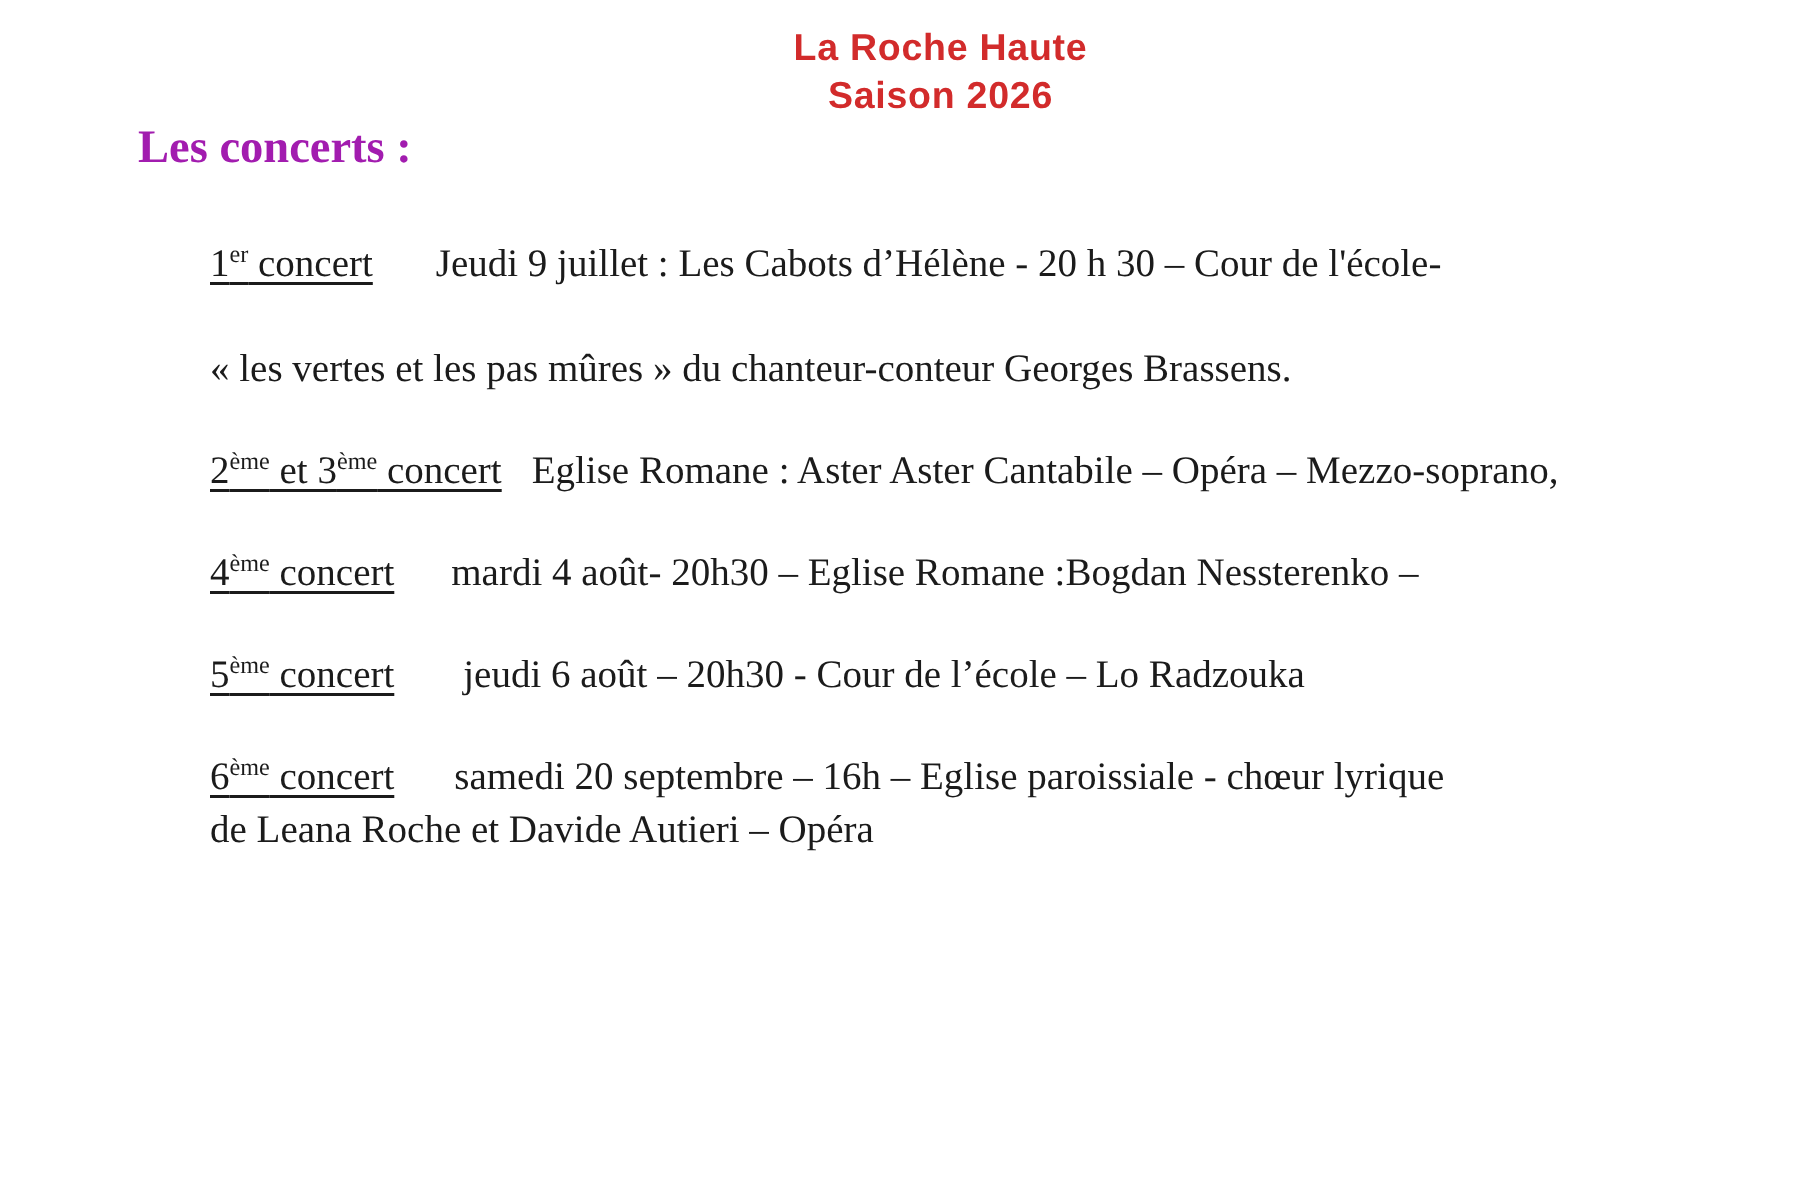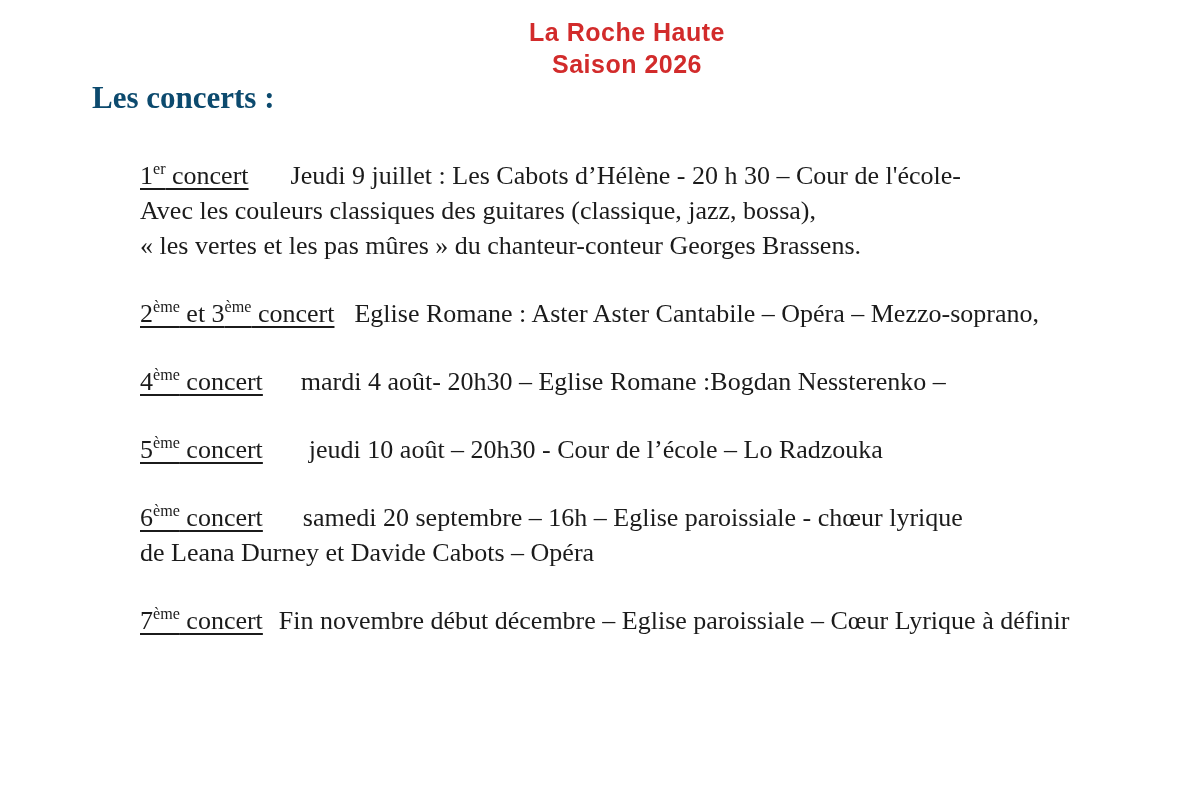--- a/index.html
+++ b/index.html
@@ -28,21 +28,21 @@
     line-height: 32px;
     letter-spacing: 0.5px;
   }
   .doc-heading {
     position: absolute;
     top: 80px;
     left: 92px;
     font-family: "Liberation Serif", serif;
     font-weight: bold;
     font-size: 31px;
-    color: #0c4a6e;
+    color: #a21caf;
   }
   .concert-list {
     position: absolute;
     top: 158px;
     left: 140px;
     width: 1060px;
     font-size: 26px;
     line-height: 35px;
   }
   .entry {
@@ -76,43 +76,39 @@
   <div>Saison 2026</div>
 </div>
 
 <div class="doc-heading">Les concerts :</div>
 
 <div class="concert-list">
 
   <p class="entry">
     <span class="label"><span>1</span><sup>er</sup><span> concert</span></span><span class="sp g1"></span><span>Jeudi 9 juillet : Les Cabots d’Hélène - 20 h 30 – Cour de l'école-</span>
     <br>
-    <span>Avec les couleurs classiques des guitares (classique, jazz, bossa),</span>
     <br>
     <span>« les vertes et les pas mûres » du chanteur-conteur Georges Brassens.</span>
   </p>
 
   <p class="entry">
     <span class="label"><span>2</span><sup>ème</sup><span> et 3</span><sup>ème</sup><span> concert</span></span><span class="sp g2"></span><span>Eglise Romane : Aster Aster Cantabile – Opéra – Mezzo-soprano,</span>
     <br>
   </p>
 
   <p class="entry">
     <span class="label"><span>4</span><sup>ème</sup><span> concert</span></span><span class="sp g4"></span><span>mardi 4 août- 20h30 – Eglise Romane :Bogdan Nessterenko –</span>
     <br>
   </p>
 
   <p class="entry">
-    <span class="label"><span>5</span><sup>ème</sup><span> concert</span></span><span class="sp g5"></span><span>jeudi 10 août – 20h30 - Cour de l’école – Lo Radzouka</span>
+    <span class="label"><span>5</span><sup>ème</sup><span> concert</span></span><span class="sp g5"></span><span>jeudi 6 août – 20h30 - Cour de l’école – Lo Radzouka</span>
     <br>
   </p>
 
   <p class="entry">
     <span class="label"><span>6</span><sup>ème</sup><span> concert</span></span><span class="sp g6"></span><span>samedi 20 septembre – 16h – Eglise paroissiale - chœur lyrique</span>
     <br>
-    <span>de Leana Durney et Davide Cabots – Opéra</span>
+    <span>de Leana Roche et Davide Autieri – Opéra</span>
   </p>
 
-  <p class="entry">
-    <span class="label"><span>7</span><sup>ème</sup><span> concert</span></span><span class="sp g7"></span><span>Fin novembre début décembre – Eglise paroissiale – Cœur Lyrique à définir</span>
-  </p>
 
 </div>
 
 </body></html>

